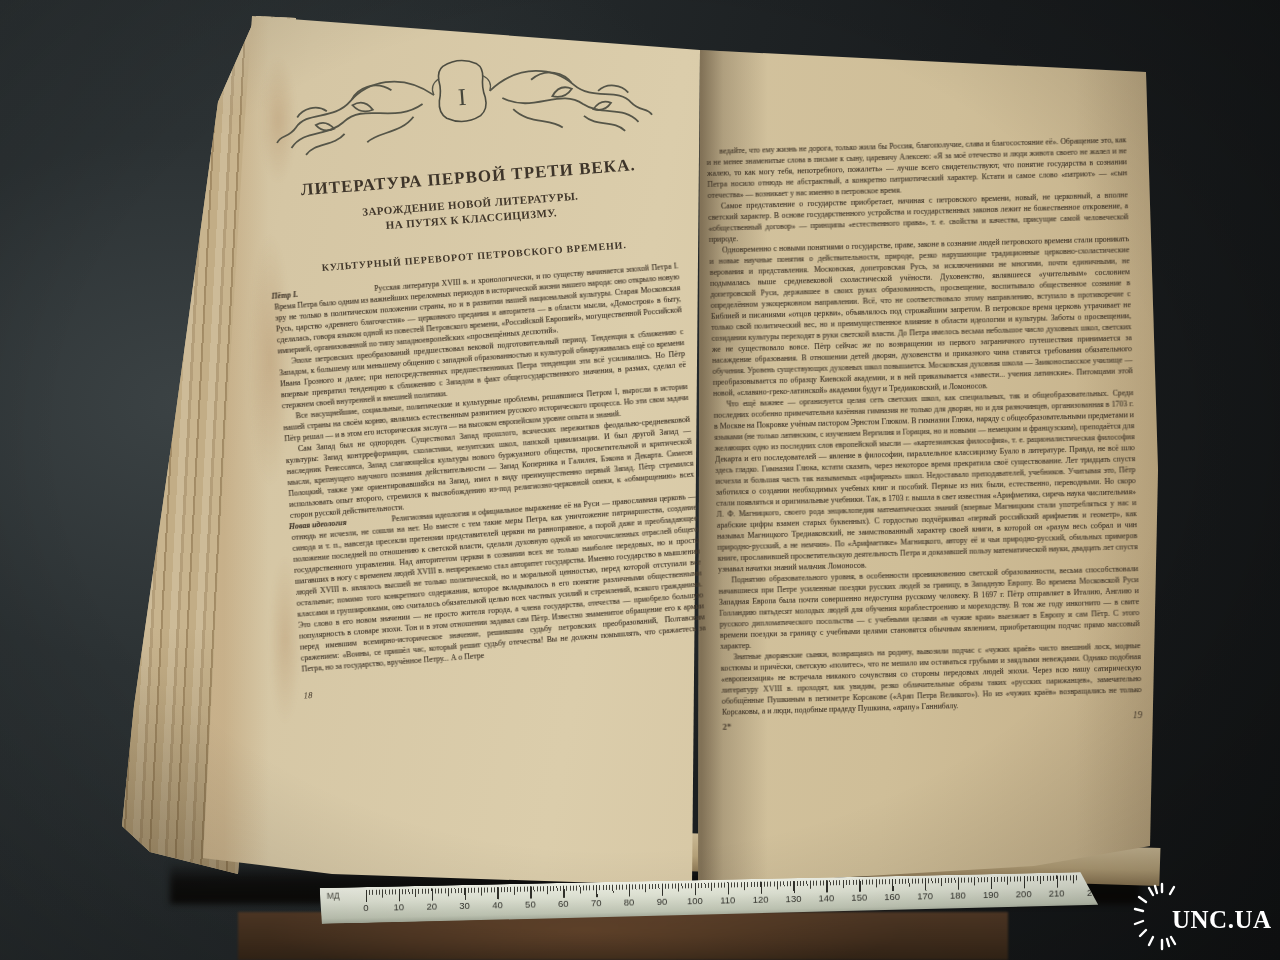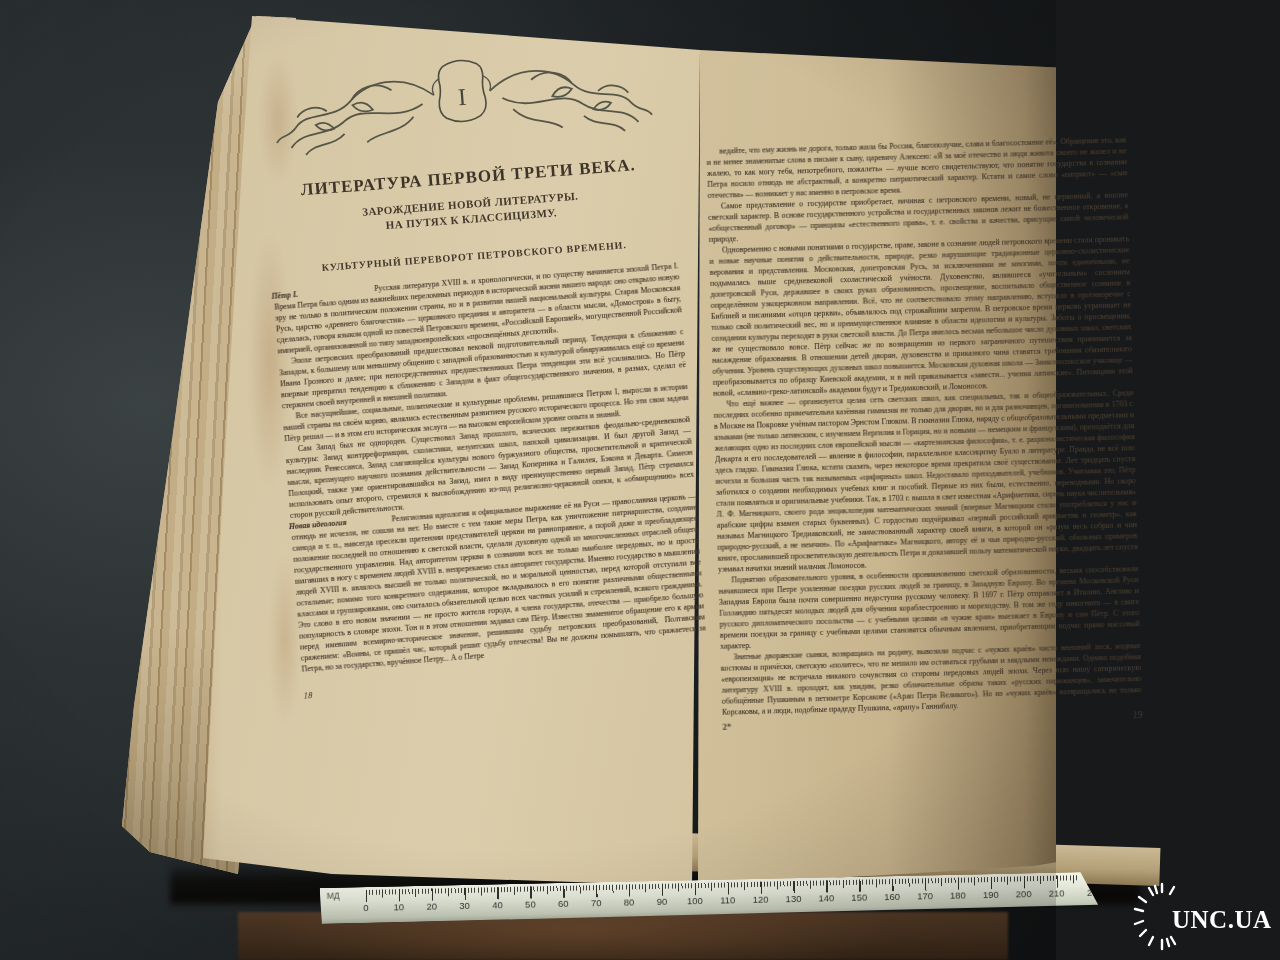--- a/index.html
+++ b/index.html
@@ -2,21 +2,21 @@
 <html lang="ru"><head>
 <meta charset="utf-8">
 <style>
   html,body{margin:0;padding:0;}
   body{
     width:1280px;height:960px;overflow:hidden;position:relative;
     font-family:"Liberation Serif", serif;
     background:#17191b;
   }
   .photo{
-    position:absolute;inset:0;width:1056px;height:960px;
+    position:absolute;inset:0;width:1280px;height:960px;
     background:
       radial-gradient(ellipse 900px 700px at 14% 42%, #3b4244 0%, #2c3234 38%, rgba(0,0,0,0) 75%),
       linear-gradient(105deg,#2e3436 0%, #23282a 35%, #191c1e 65%, #121415 100%);
   }
   .vignette{
     position:absolute;inset:0;z-index:8;pointer-events:none;
     background:radial-gradient(ellipse 1000px 760px at 48% 45%, rgba(0,0,0,0) 55%, rgba(0,0,0,0.28) 100%);
   }
 
   

